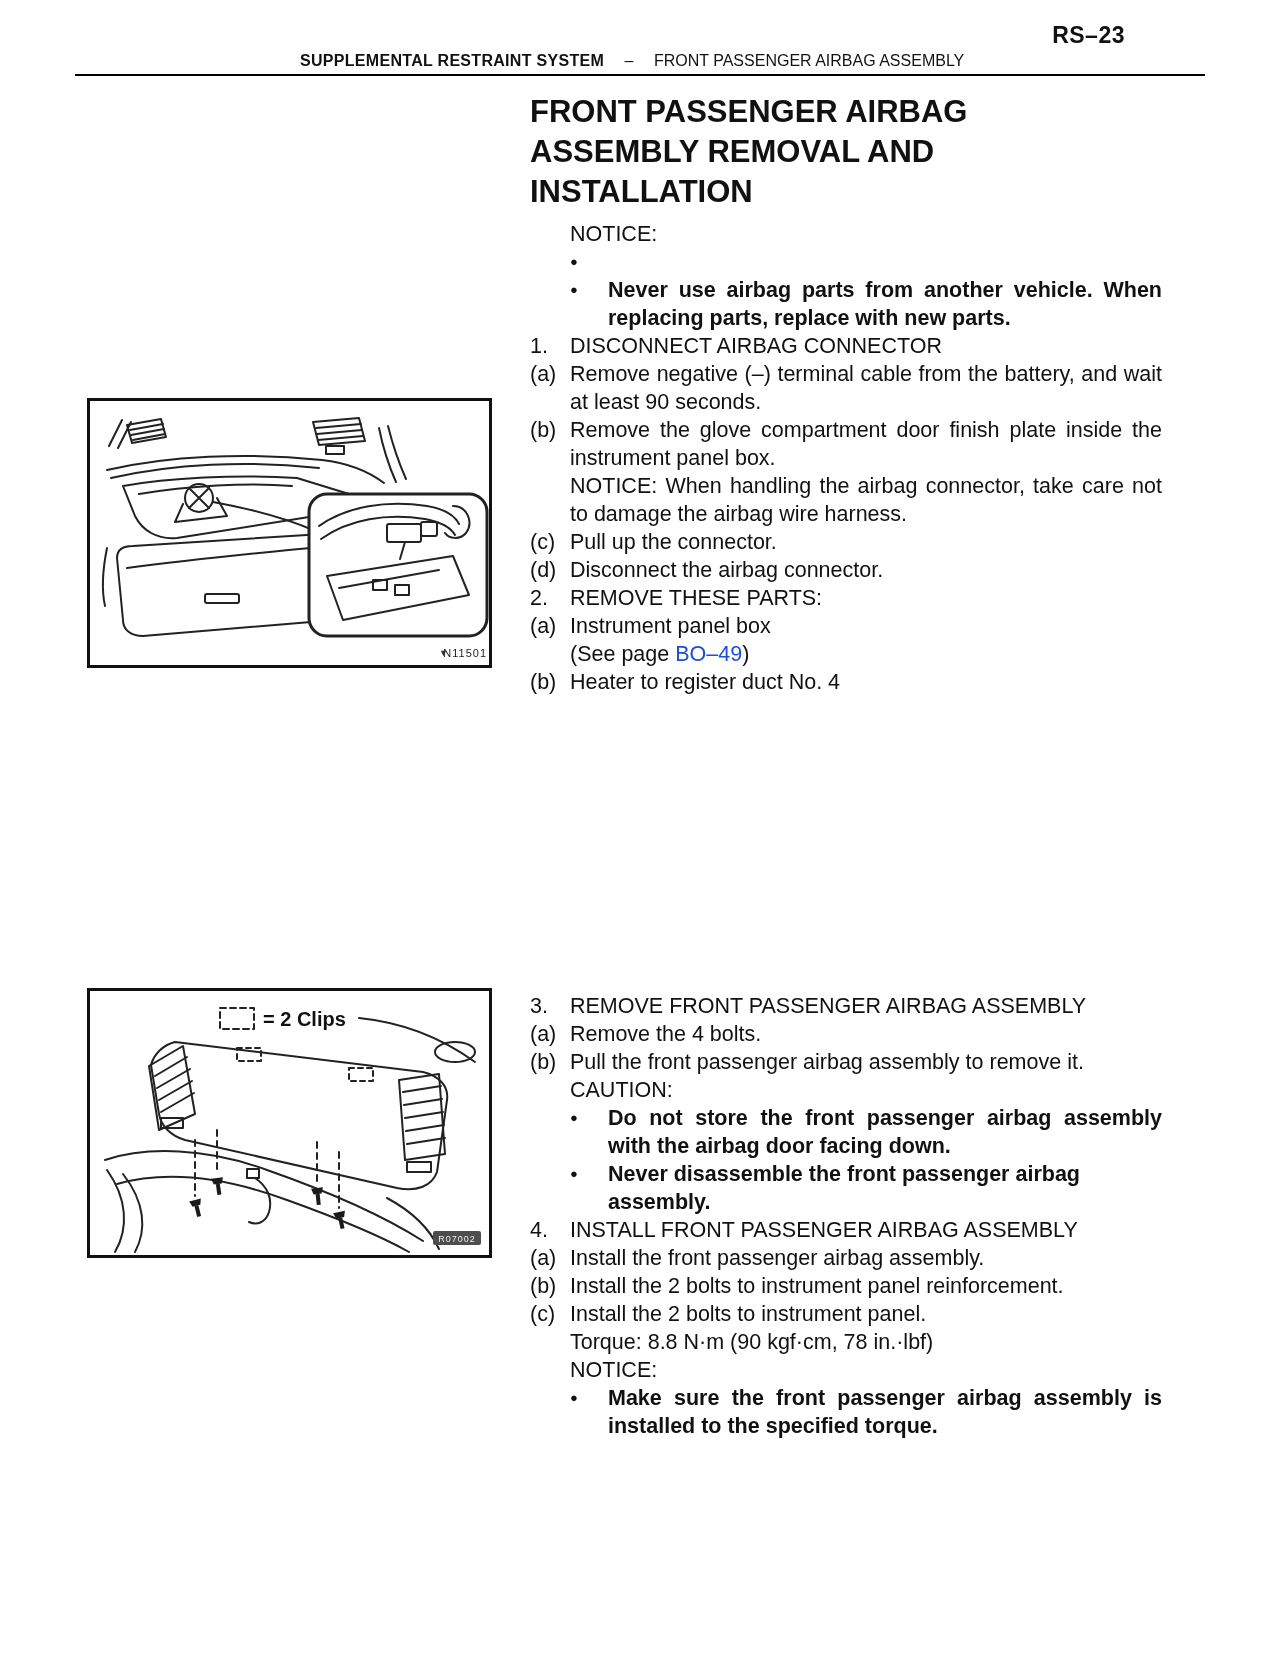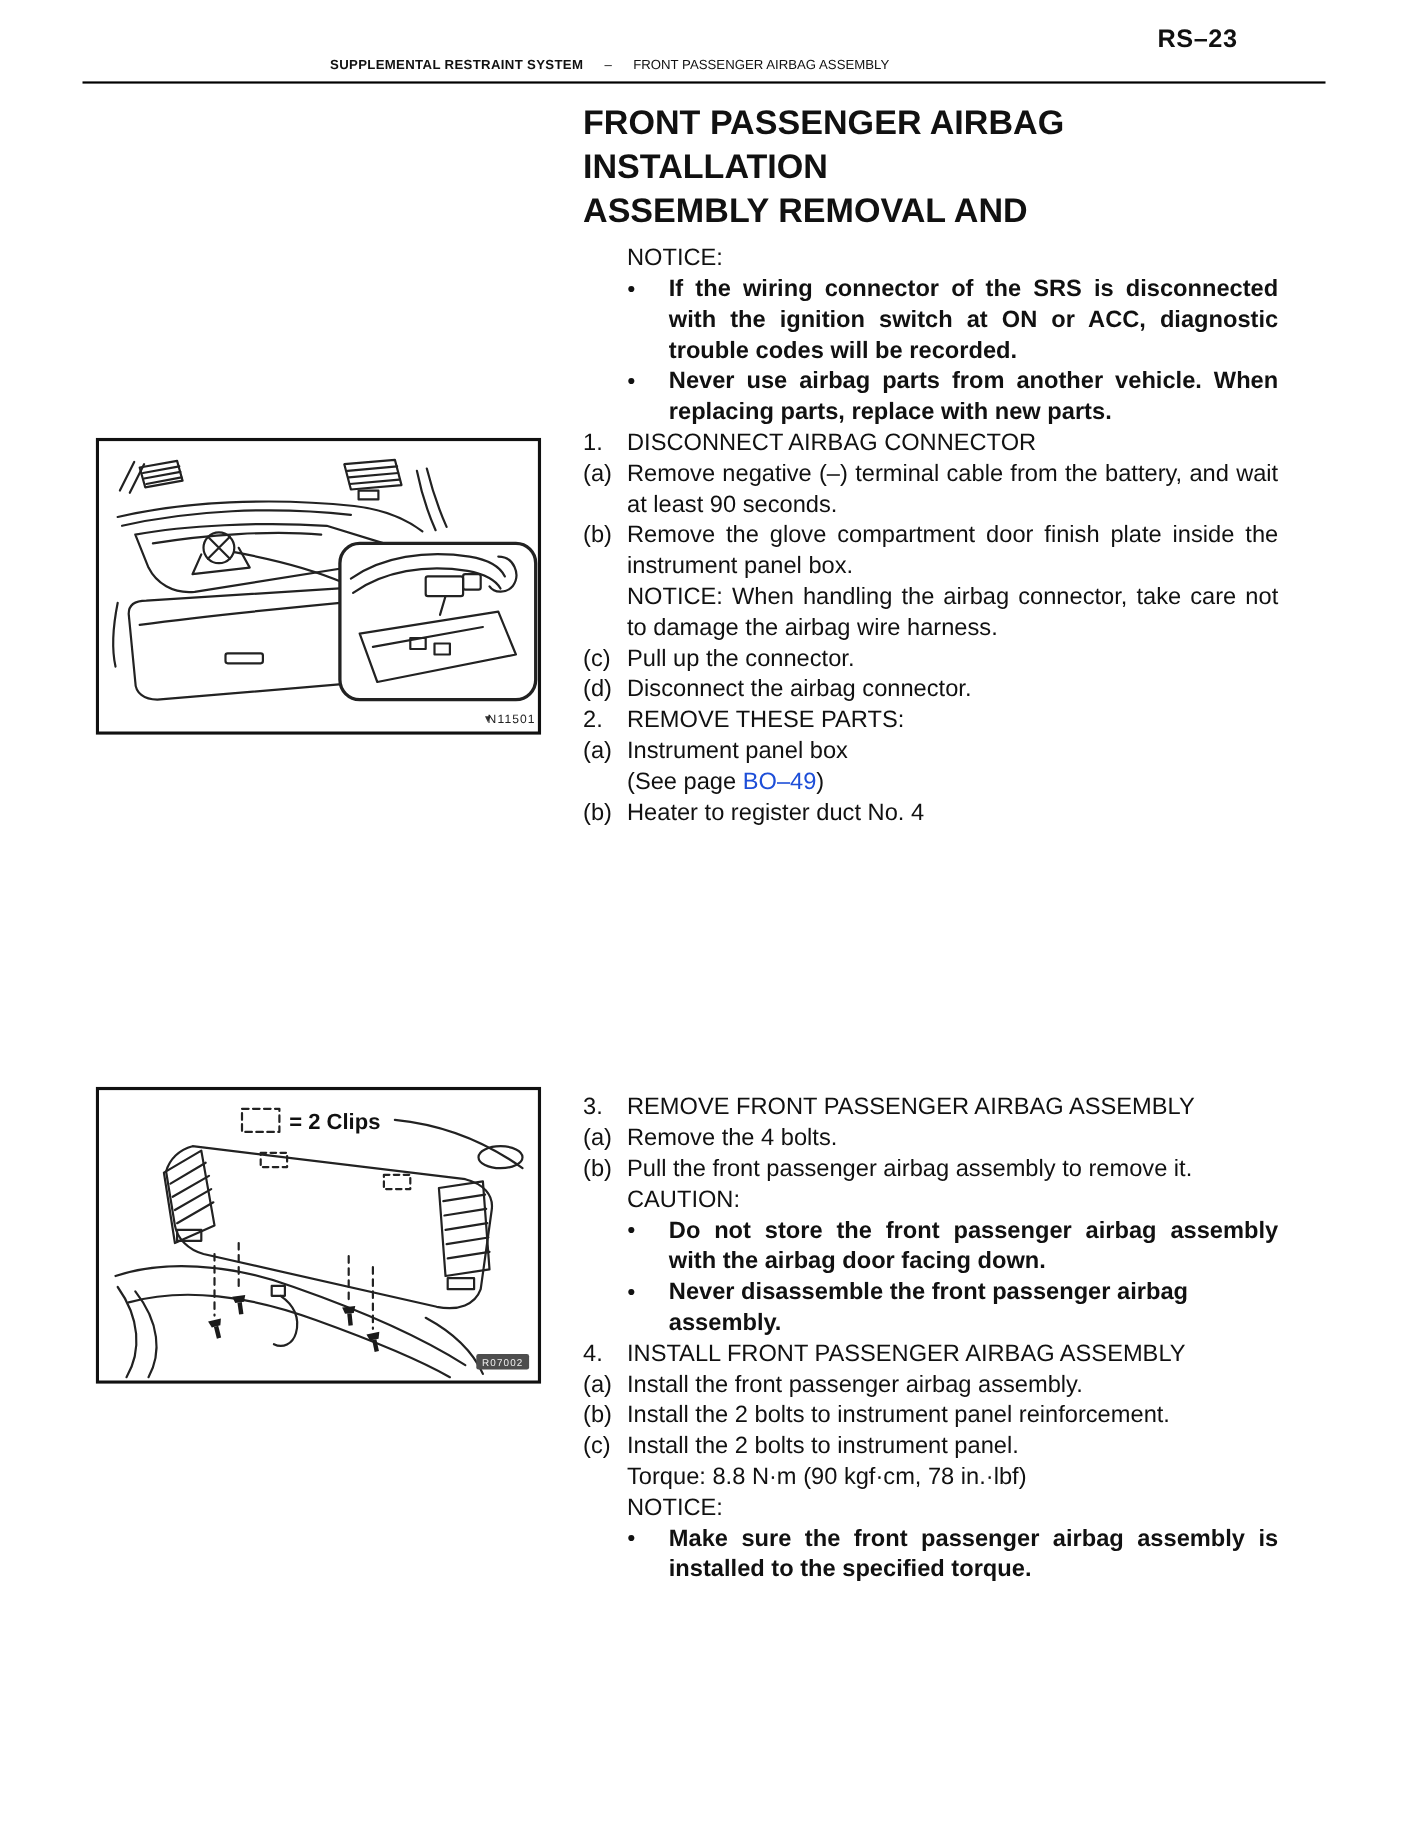--- a/index.html
+++ b/index.html
@@ -3,21 +3,21 @@
 <meta charset="utf-8">
 <style>
   html,body{margin:0;padding:0;background:#fff;}
   .page{
     position:relative;width:1280px;height:1656px;background:#fff;
     font-family:"Liberation Sans",sans-serif;color:#111;overflow:hidden;
   }
   
   .page-code{position:absolute;top:22px;left:985px;width:140px;text-align:right;
     font-size:23px;font-weight:bold;letter-spacing:.5px;}
-  .running-head{position:absolute;top:52px;left:300px;font-size:12px;white-space:nowrap;}
+  .running-head{position:absolute;top:52px;left:300px;font-size:16px;white-space:nowrap;}
   .running-head .sec{font-weight:bold;letter-spacing:.3px;}
   .running-head .dash{display:inline-block;margin:0 16px;}
   .rule{position:absolute;top:74px;left:75px;width:1130px;height:2px;background:#000;}
   
   .fig{position:absolute;}
   #fig1{left:87px;top:398px;width:405px;height:270px;}
   #fig2{left:87px;top:988px;width:405px;height:270px;}
   .fig svg{display:block;}
   
   .content{position:absolute;left:530px;width:632px;font-size:21.5px;line-height:28px;}
@@ -172,31 +172,30 @@
       <text x="176" y="38" font-size="20" font-weight="bold" fill="#111">=  2 Clips</text>
 
       <rect x="346" y="243" width="48" height="14" rx="2" fill="#4d4d4d"></rect>
       <text x="370" y="254" text-anchor="middle" font-size="9" letter-spacing="1" fill="#eee">R07002</text>
     </svg>
   </div>
 
   <div class="content" id="content-a">
     <div class="title-block">
       <div class="title-line">FRONT PASSENGER AIRBAG</div>
+      <div class="title-line">ASSEMBLY REMOVAL AND</div>
       <div class="title-line">INSTALLATION</div>
-      <div class="title-line">ASSEMBLY REMOVAL AND</div>
     </div>
 
     <div class="row">
       <span class="lbl"></span>
       <span class="bold">NOTICE:</span>
     </div>
     <div class="brow">
       <span class="bullet">●</span>
-      <span class="just">If the wiring connector of the SRS is disconnected with the ignition switch at ON or ACC, diagnostic trouble codes will be recorded.</span>
     </div>
     <div class="brow">
       <span class="bullet">●</span>
       <span class="just">Never use airbag parts from another vehicle. When replacing parts, replace with new parts.</span>
     </div>
 
     <div class="row">
       <span class="lbl bold">1.</span>
       <span class="bold">DISCONNECT AIRBAG CONNECTOR</span>
     </div>

